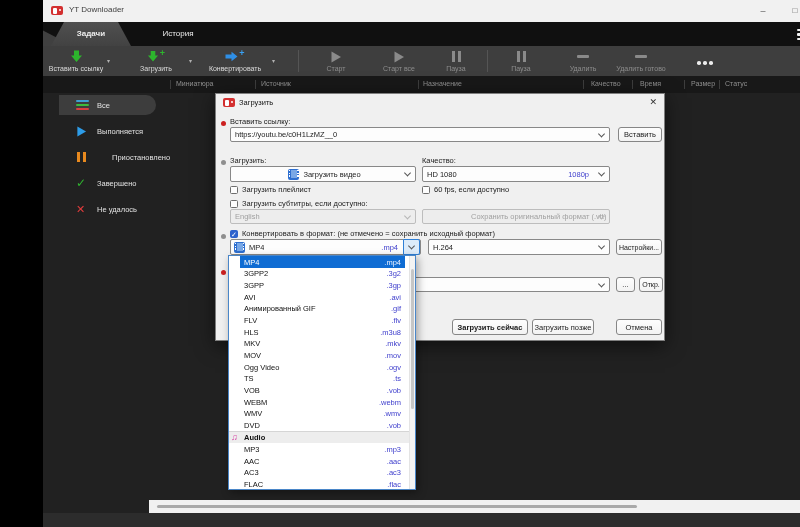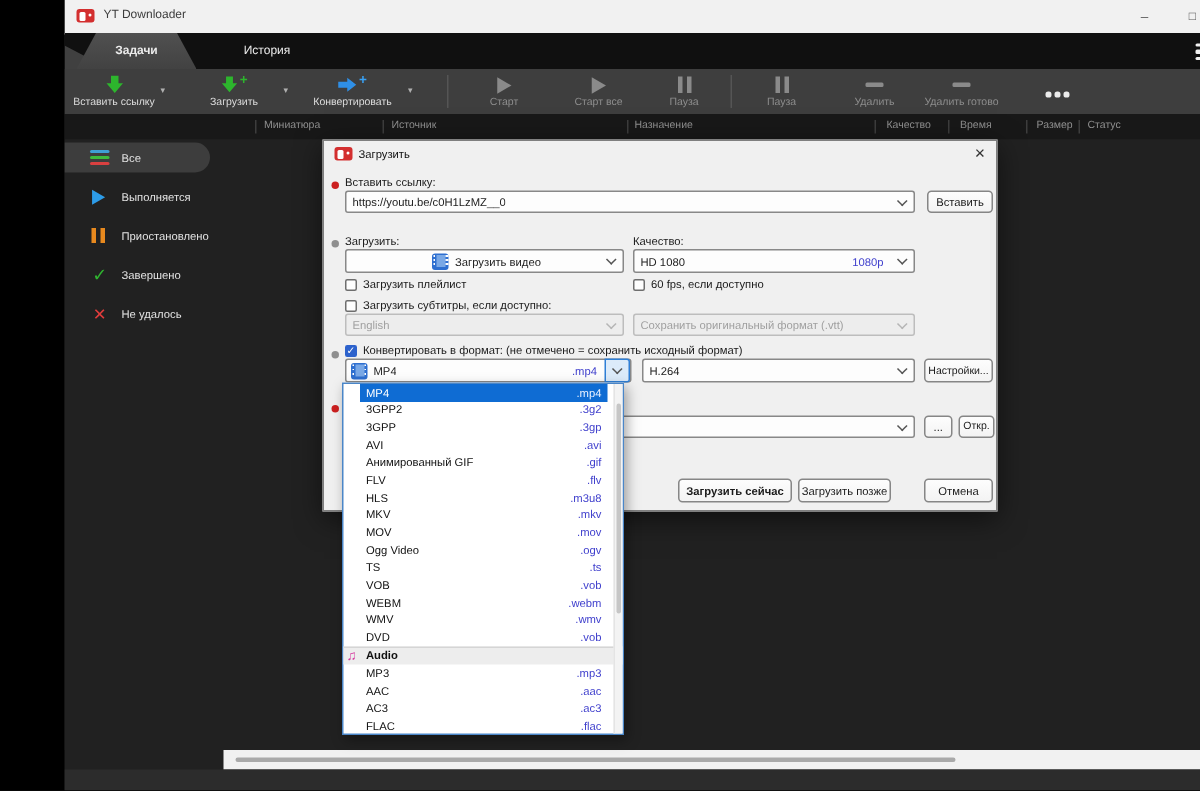--- a/index.html
+++ b/index.html
@@ -43,21 +43,21 @@
   .tsep{position:absolute;top:4px;width:1px;height:22px;background:#555;}
   .pausebars i{display:inline-block;width:3px;height:11px;background:#8a8a8a;margin:0 1.5px;}
   .minusbar{display:inline-block;width:12px;height:2.5px;background:#8a8a8a;border-radius:1px;}
   .dots i{display:inline-block;width:3.5px;height:3.5px;border-radius:50%;background:#ececec;margin:0 1.2px;}
   
   .colheader{position:absolute;left:0;top:76px;width:800px;height:17px;background:#181818;}
   .colheader span{position:absolute;top:4px;font-size:7px;color:#8f8f8f;cursor:default;}
   .colheader i{position:absolute;top:4px;width:1px;height:9px;background:#3d3d3d;}
   
   .main{position:absolute;left:0;top:93px;width:800px;height:407px;background:#212121;}
-  .side-item{position:absolute;left:0;height:20px;display:flex;align-items:center;cursor:default;text-align:center;}
+  .side-item{position:absolute;left:16px;height:20px;display:flex;align-items:center;cursor:default;}
   .side-item .sico{width:13px;margin-left:17px;display:flex;flex-direction:column;justify-content:center;}
   .side-item .slbl{font-size:7.5px;color:#e2e2e2;margin-left:8px;white-space:nowrap;}
   .side-item.active{width:97px;background:#3d3d3d;border-radius:0 10px 10px 0;}
   .list-icon i{display:block;height:2px;border-radius:1px;margin:0.8px 0;}
   .pause-icon i{display:inline-block;width:3.2px;height:10px;background:#e8891e;margin-right:2.5px;}
   .glyph{font-weight:700;}
   
   .hscroll{position:absolute;left:106px;top:500px;width:694px;height:13px;background:#f1f1f1;}
   .hscroll .thumb{position:absolute;left:8px;top:5px;width:480px;height:3px;background:#a9a9a9;border-radius:2px;}
   .bottomstrip{position:absolute;left:0;top:513px;width:800px;height:14px;background:#2c2c2c;}
@@ -249,21 +249,21 @@
       <span class="slbl">Все</span>
     </div>
     <div class="side-item" style="top:28px;">
       <span class="sico">
         <svg width="11" height="11" viewBox="0 0 12 12">
             <polygon points="1.5,0.5 11,6 1.5,11.5" fill="#2d9ce8"></polygon>
           </svg>
       </span>
       <span class="slbl">Выполняется</span>
     </div>
-    <div class="side-item" style="top:54px;">
+    <div class="side-item" style="top:54px;gap:15px;">
       <span class="sico pause-icon" style="flex-direction:row;">
           <i></i>
           <i></i>
         </span>
       <span class="slbl">Приостановлено</span>
     </div>
     <div class="side-item" style="top:80px;">
       <span class="sico glyph" style="color:#2fb52f;font-size:12px;">✓</span>
       <span class="slbl">Завершено</span>
     </div>
@@ -314,21 +314,21 @@
     <span class="dlbl" style="left:26px;top:91px;">Загрузить плейлист</span>
     <span class="cb" style="left:206px;top:92px;"></span>
     <span class="dlbl" style="left:218px;top:91px;">60 fps, если доступно</span>
 
     <span class="cb" style="left:14px;top:106px;"></span>
     <span class="dlbl" style="left:26px;top:105px;">Загрузить субтитры, если доступно:</span>
     <div class="combo disabled" style="left:14px;top:115px;width:186px;height:15px;">
       <span class="ctext">English</span>
       <span class="chev"></span>
     </div>
-    <div class="combo disabled" style="left:206px;top:115px;width:188px;height:15px;">
+    <div class="combo disabled" style="left:206px;top:115px;width:188px;height:15px;padding-left:44px;">
       <span class="ctext">Сохранить оригинальный формат (.vtt)</span>
       <span class="chev"></span>
     </div>
 
     <span class="bullet gray" style="left:5px;top:140px;"></span>
     <span class="cb checked" style="left:14px;top:136px;">✓</span>
     <span class="dlbl" style="left:26px;top:135px;">Конвертировать в формат: (не отмечено = сохранить исходный формат)</span>
 
     <div class="combo" style="left:14px;top:145px;width:191px;height:16px;">
       <span class="film-icon">

